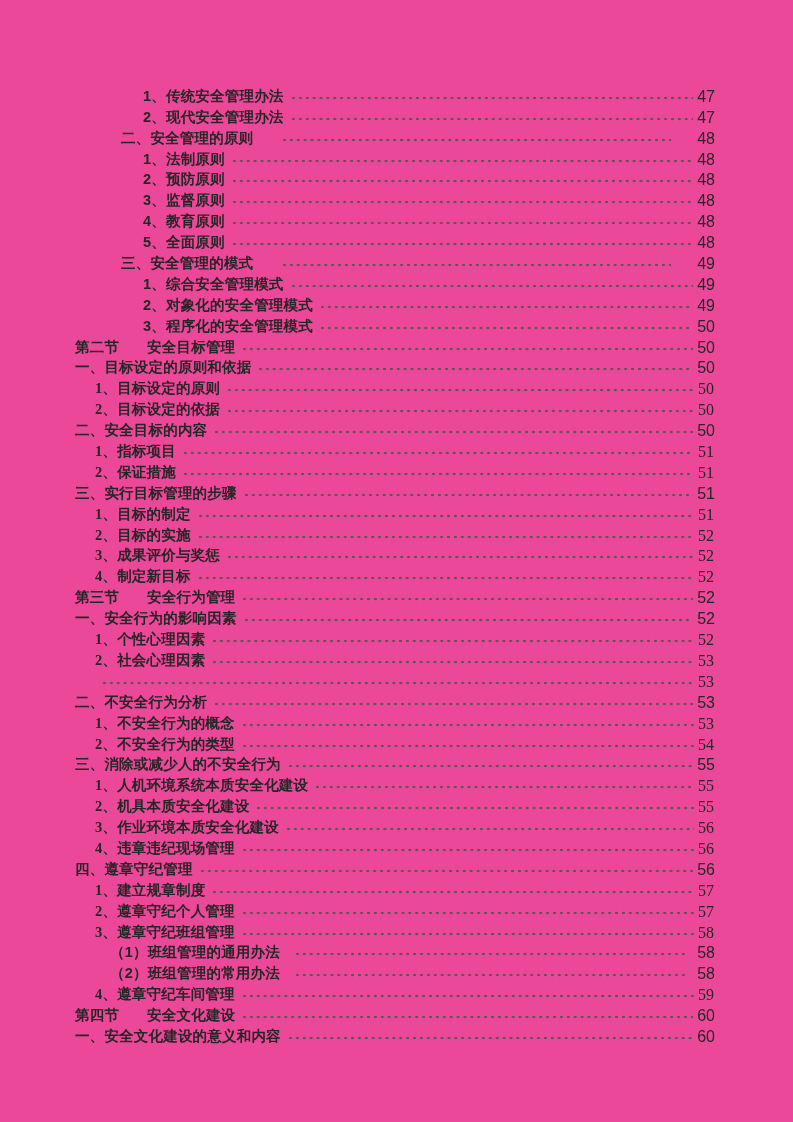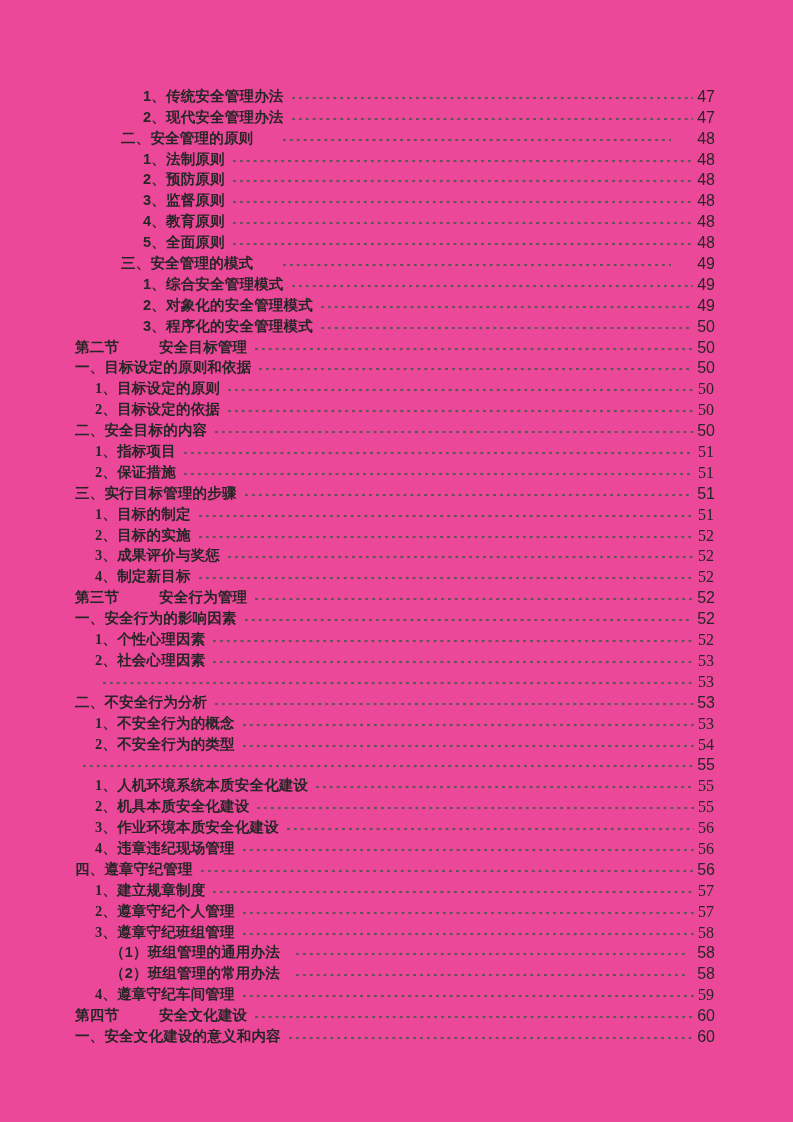--- a/index.html
+++ b/index.html
@@ -34,21 +34,21 @@
     font-weight: 600;
     letter-spacing: 0.2px;
   }
   .row .pageno {
     font-weight: 400;
     font-size: 16px;
     text-align: left;
     min-width: 17px;
     letter-spacing: 0;
   }
-  .row .no { margin-right: 40px; }
+  .row .no { margin-right: 28px; }
   .leader {
     flex: 1 1 auto;
     position: relative;
     height: 20.9px;
     margin-left: 4px;
     margin-right: 4px;
     min-width: 0;
     overflow: hidden;
   }
   .leader::after {
@@ -230,20 +230,21 @@
         <span class="label">1、不安全行为的概念</span>
         <span class="leader"></span>
         <span class="pageno">53</span>
       </div>
       <div class="row ind1">
         <span class="label">2、不安全行为的类型</span>
         <span class="leader"></span>
         <span class="pageno">54</span>
       </div>
       <div class="row ind0">
+        <span class="label">三、消除或减少人的不安全行为</span>
         <span class="leader"></span>
         <span class="pageno">55</span>
       </div>
       <div class="row ind1">
         <span class="label">1、人机环境系统本质安全化建设</span>
         <span class="leader"></span>
         <span class="pageno">55</span>
       </div>
       <div class="row ind1">
         <span class="label">2、机具本质安全化建设</span>

